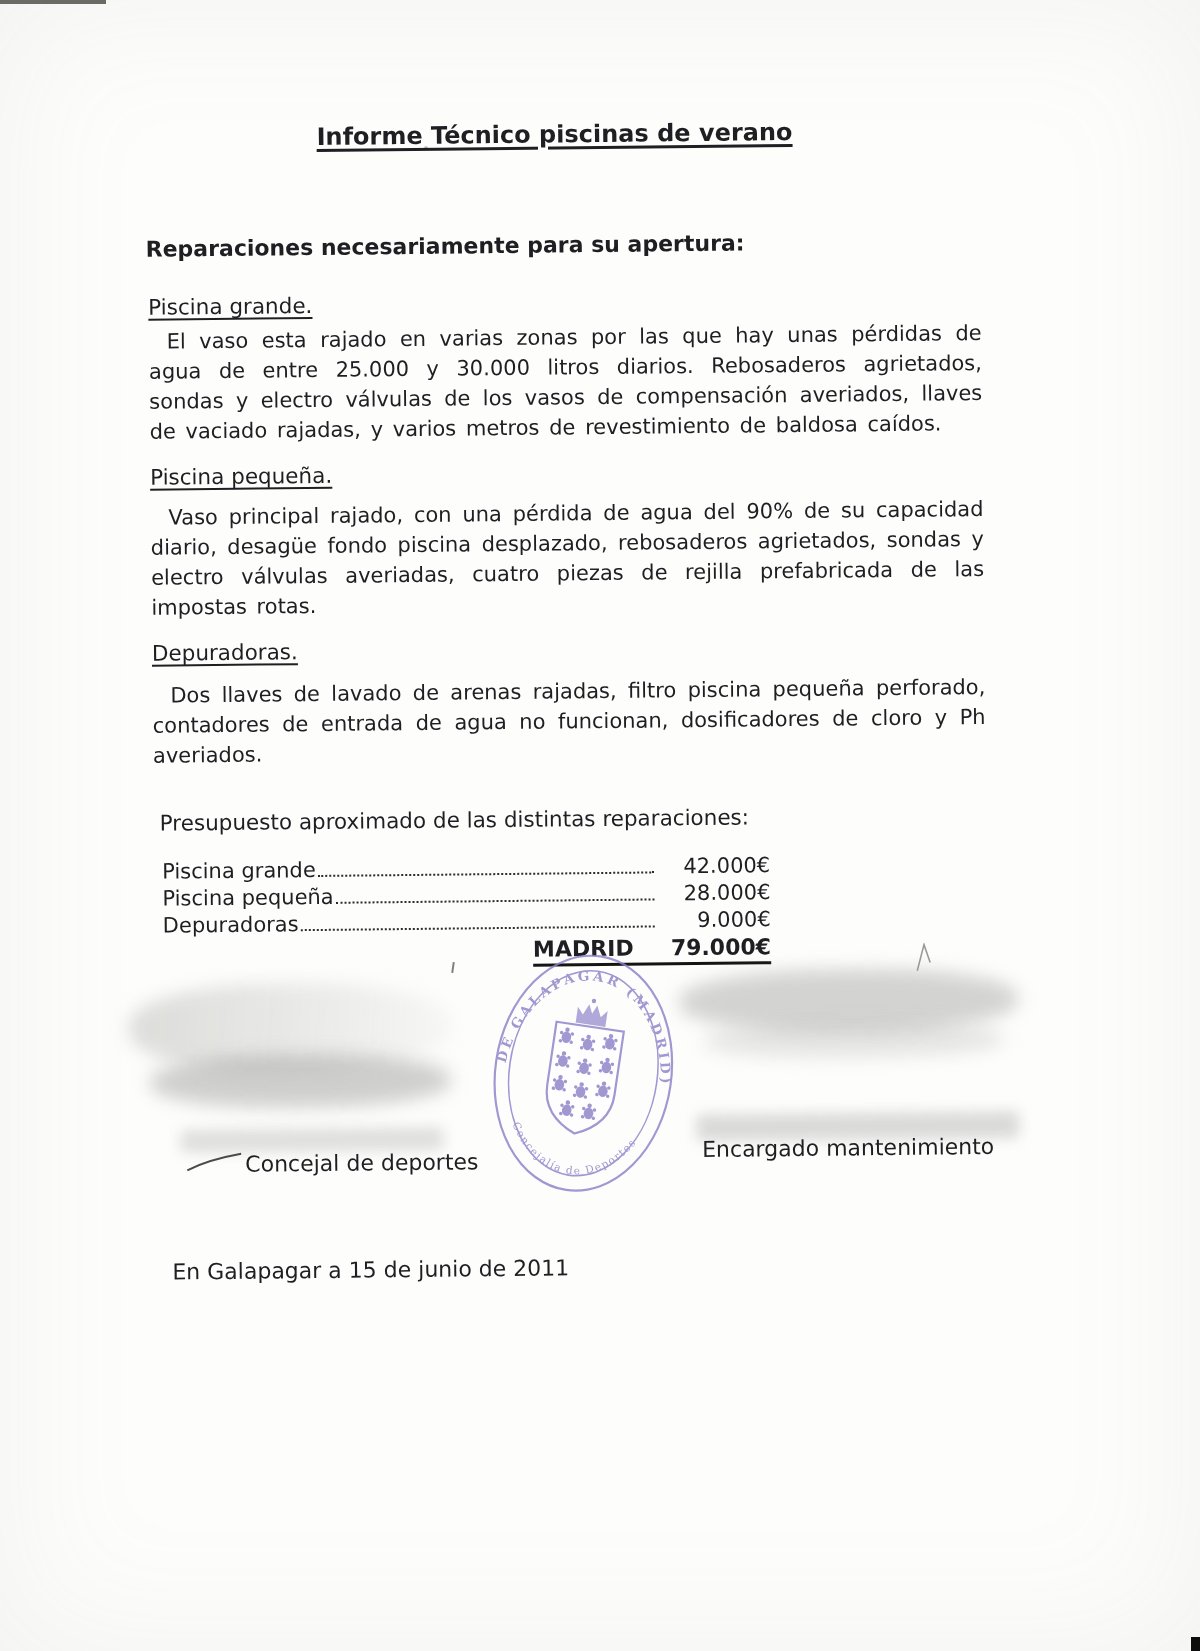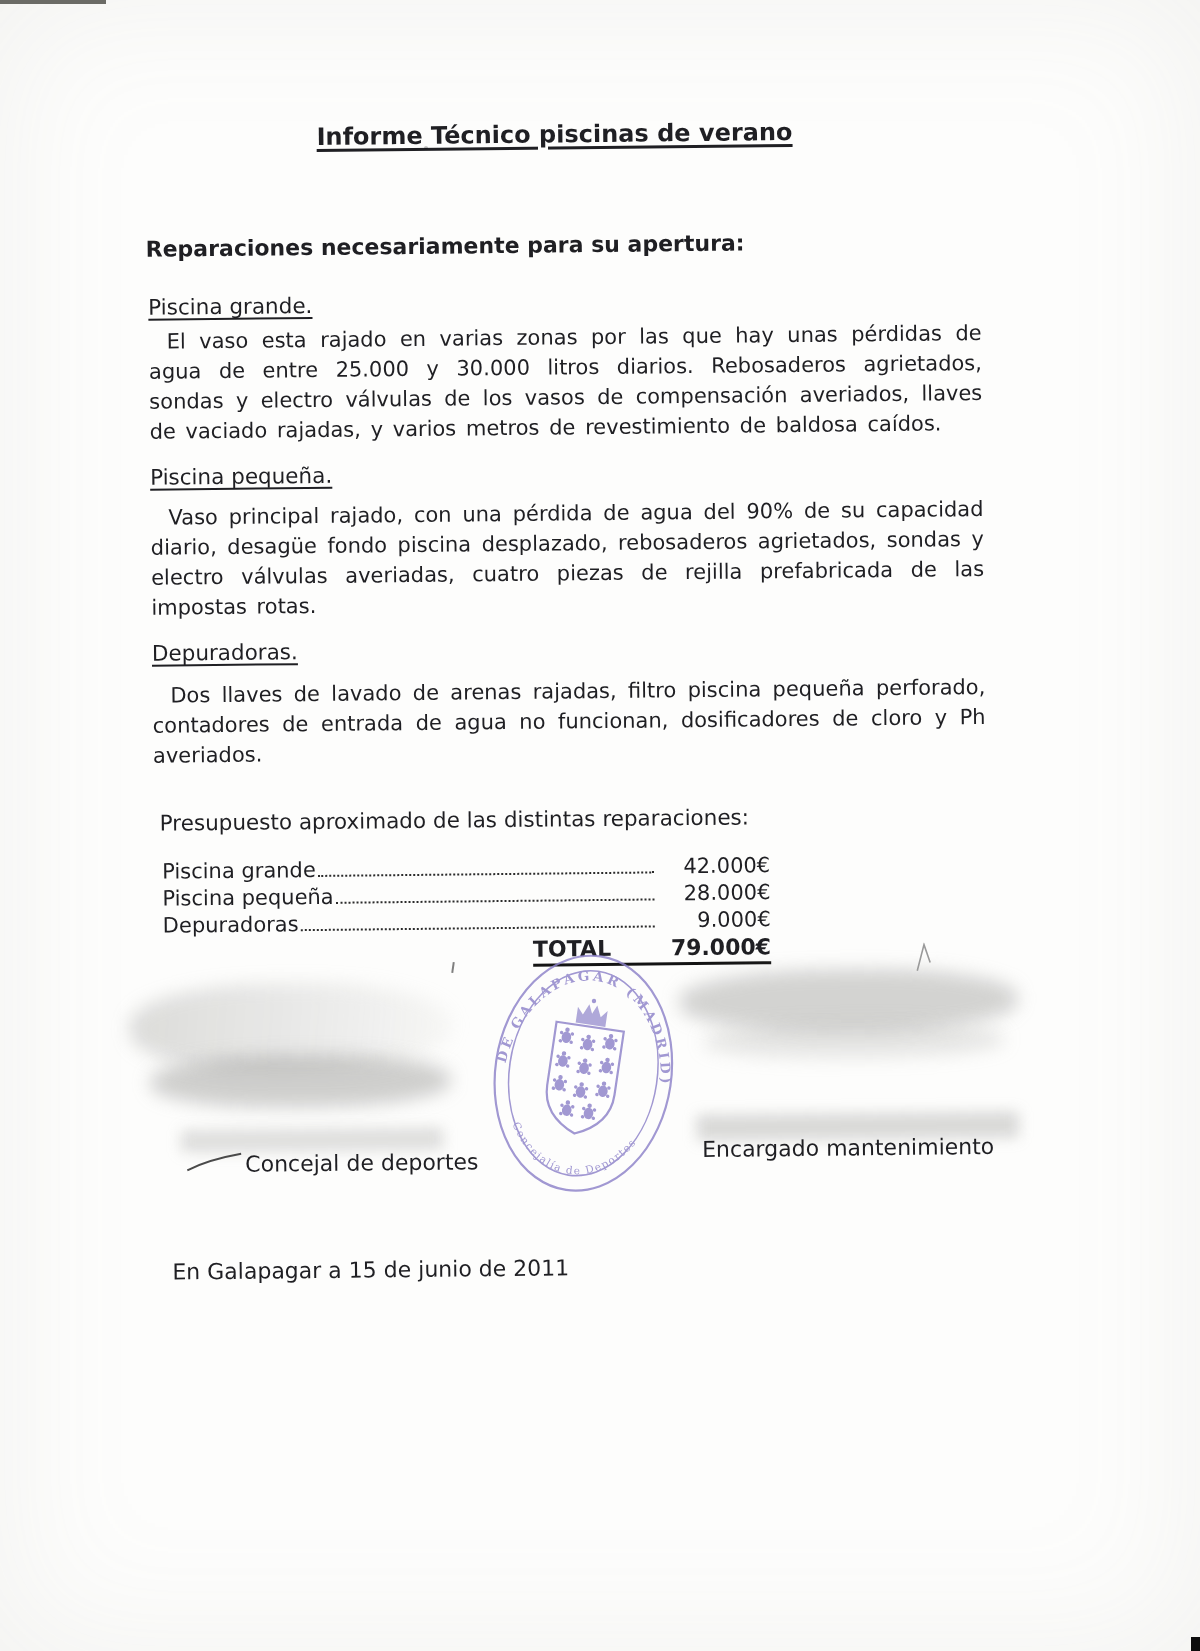--- a/index.html
+++ b/index.html
@@ -107,21 +107,21 @@
         <span>Piscina pequeña</span>
         <span class="dots"></span>
         <span class="amount">28.000€</span>
       </div>
       <div class="budget-row">
         <span>Depuradoras</span>
         <span class="dots"></span>
         <span class="amount">9.000€</span>
       </div>
       <div class="total-row">
-        <span>TOTAL</span>
+        <span>MADRID</span>
         <span>79.000€</span>
       </div>
     </div>
 
     <div class="abs blur blurL1"></div>
     <div class="abs blur blurL2"></div>
     <div class="abs blurL3"></div>
     <div class="abs blur blurR1"></div>
     <div class="abs blur blurR2"></div>
     <div class="abs blurR3"></div>

